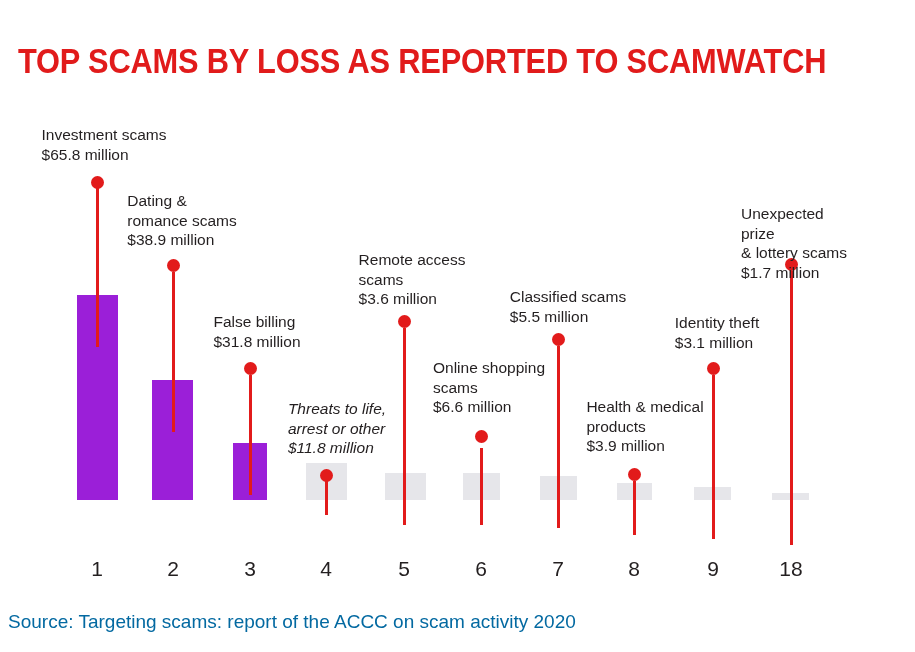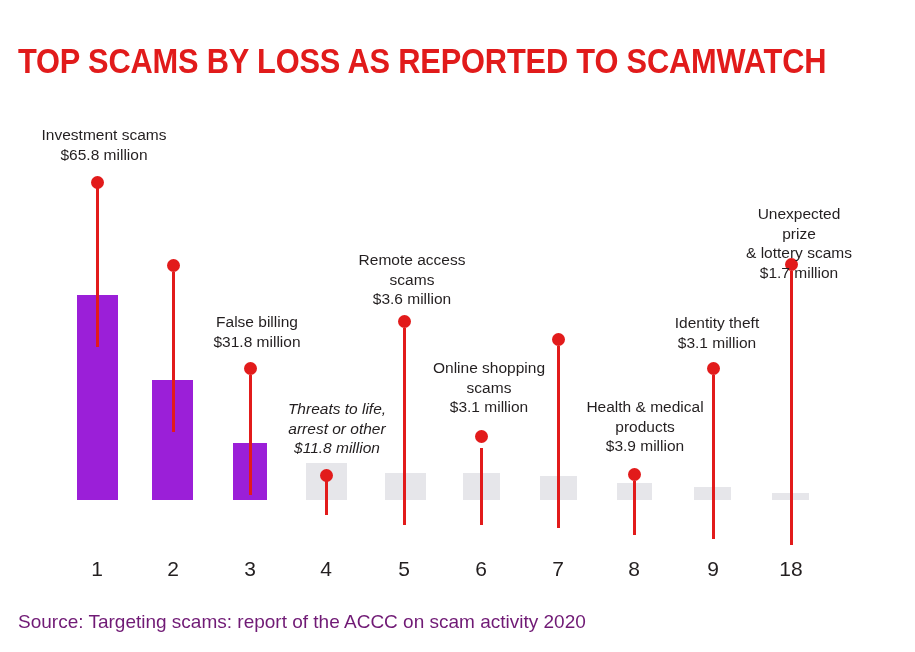--- a/index.html
+++ b/index.html
@@ -58,61 +58,63 @@
     border-radius: 50%;
     background: #e21b1b;
   }
 
   .annotation {
     position: absolute;
     font-family: "Liberation Sans", sans-serif;
     font-size: 15.5px;
     line-height: 19.5px;
     color: #231f20;
-    text-align: center;
     white-space: pre-line;
     transform: translateX(-50%);
   }
 
   .tick-label {
     position: absolute;
     top: 556px;
     font-family: "Liberation Sans", sans-serif;
     font-size: 21px;
     line-height: 26px;
     color: #231f20;
     text-align: center;
     transform: translateX(-50%);
   }
 
   #source-note {
     position: absolute;
-    left: 18px;
+    left: 8px;
     top: 610px;
     font-family: "Liberation Sans", sans-serif;
     font-size: 19px;
     line-height: 24px;
-    color: #701a75;
+    color: #0369a1;
     white-space: nowrap;
   }
 </style>
 </head>
 <body>
 
 <div id="chart-title">TOP SCAMS BY LOSS AS REPORTED TO SCAMWATCH</div>
 
 <div id="plot-area">
     <div class="bar purple" style="left: 77px; width: 41px; height: 205px;"></div>
     <div class="stem" style="left: 96px; top: 188px; height: 159px;"></div>
     <div class="dot" style="left: 91px; top: 176px;"></div>
     <div class="annotation" style="left: 104px; top: 125px;">Investment scams
 $65.8 million</div>
     <div class="bar purple" style="left: 152px; width: 41px; height: 120px;"></div>
     <div class="stem" style="left: 172px; top: 272px; height: 160px;"></div>
     <div class="dot" style="left: 167px; top: 259px;"></div>
+    <div class="annotation" style="left: 182px; top: 191px;">Dating &amp;
+romance scams
+$38.9 million</div>
     <div class="bar purple" style="left: 233px; width: 34px; height: 57px;"></div>
     <div class="stem" style="left: 249px; top: 375px; height: 120px;"></div>
     <div class="dot" style="left: 244px; top: 362px;"></div>
     <div class="annotation" style="left: 257px; top: 312px;">False billing
 $31.8 million</div>
     <div class="bar grey" style="left: 306px; width: 41px; height: 37px;"></div>
     <div class="stem" style="left: 325px; top: 481px; height: 34px;"></div>
     <div class="dot" style="left: 320px; top: 469px;"></div>
     <div class="annotation" style="left: 337px; top: 399px; font-style: italic;">Threats to life,
 arrest or other
@@ -121,24 +123,26 @@
     <div class="stem" style="left: 403px; top: 328px; height: 197px;"></div>
     <div class="dot" style="left: 398px; top: 315px;"></div>
     <div class="annotation" style="left: 412px; top: 250px;">Remote access
 scams
 $3.6 million</div>
     <div class="bar grey" style="left: 463px; width: 37px; height: 27px;"></div>
     <div class="stem" style="left: 480px; top: 448px; height: 77px;"></div>
     <div class="dot" style="left: 475px; top: 430px;"></div>
     <div class="annotation" style="left: 489px; top: 358px;">Online shopping
 scams
-$3.1 million</div>
+$6.6 million</div>
     <div class="bar grey" style="left: 540px; width: 37px; height: 24px;"></div>
     <div class="stem" style="left: 557px; top: 346px; height: 182px;"></div>
     <div class="dot" style="left: 552px; top: 333px;"></div>
+    <div class="annotation" style="left: 568px; top: 287px;">Classified scams
+$5.5 million</div>
     <div class="bar grey" style="left: 617px; width: 35px; height: 17px;"></div>
     <div class="stem" style="left: 633px; top: 481px; height: 54px;"></div>
     <div class="dot" style="left: 628px; top: 468px;"></div>
     <div class="annotation" style="left: 645px; top: 397px;">Health &amp; medical
 products
 $3.9 million</div>
     <div class="bar grey" style="left: 694px; width: 37px; height: 13px;"></div>
     <div class="stem" style="left: 712px; top: 375px; height: 164px;"></div>
     <div class="dot" style="left: 707px; top: 362px;"></div>
     <div class="annotation" style="left: 717px; top: 313px;">Identity theft

